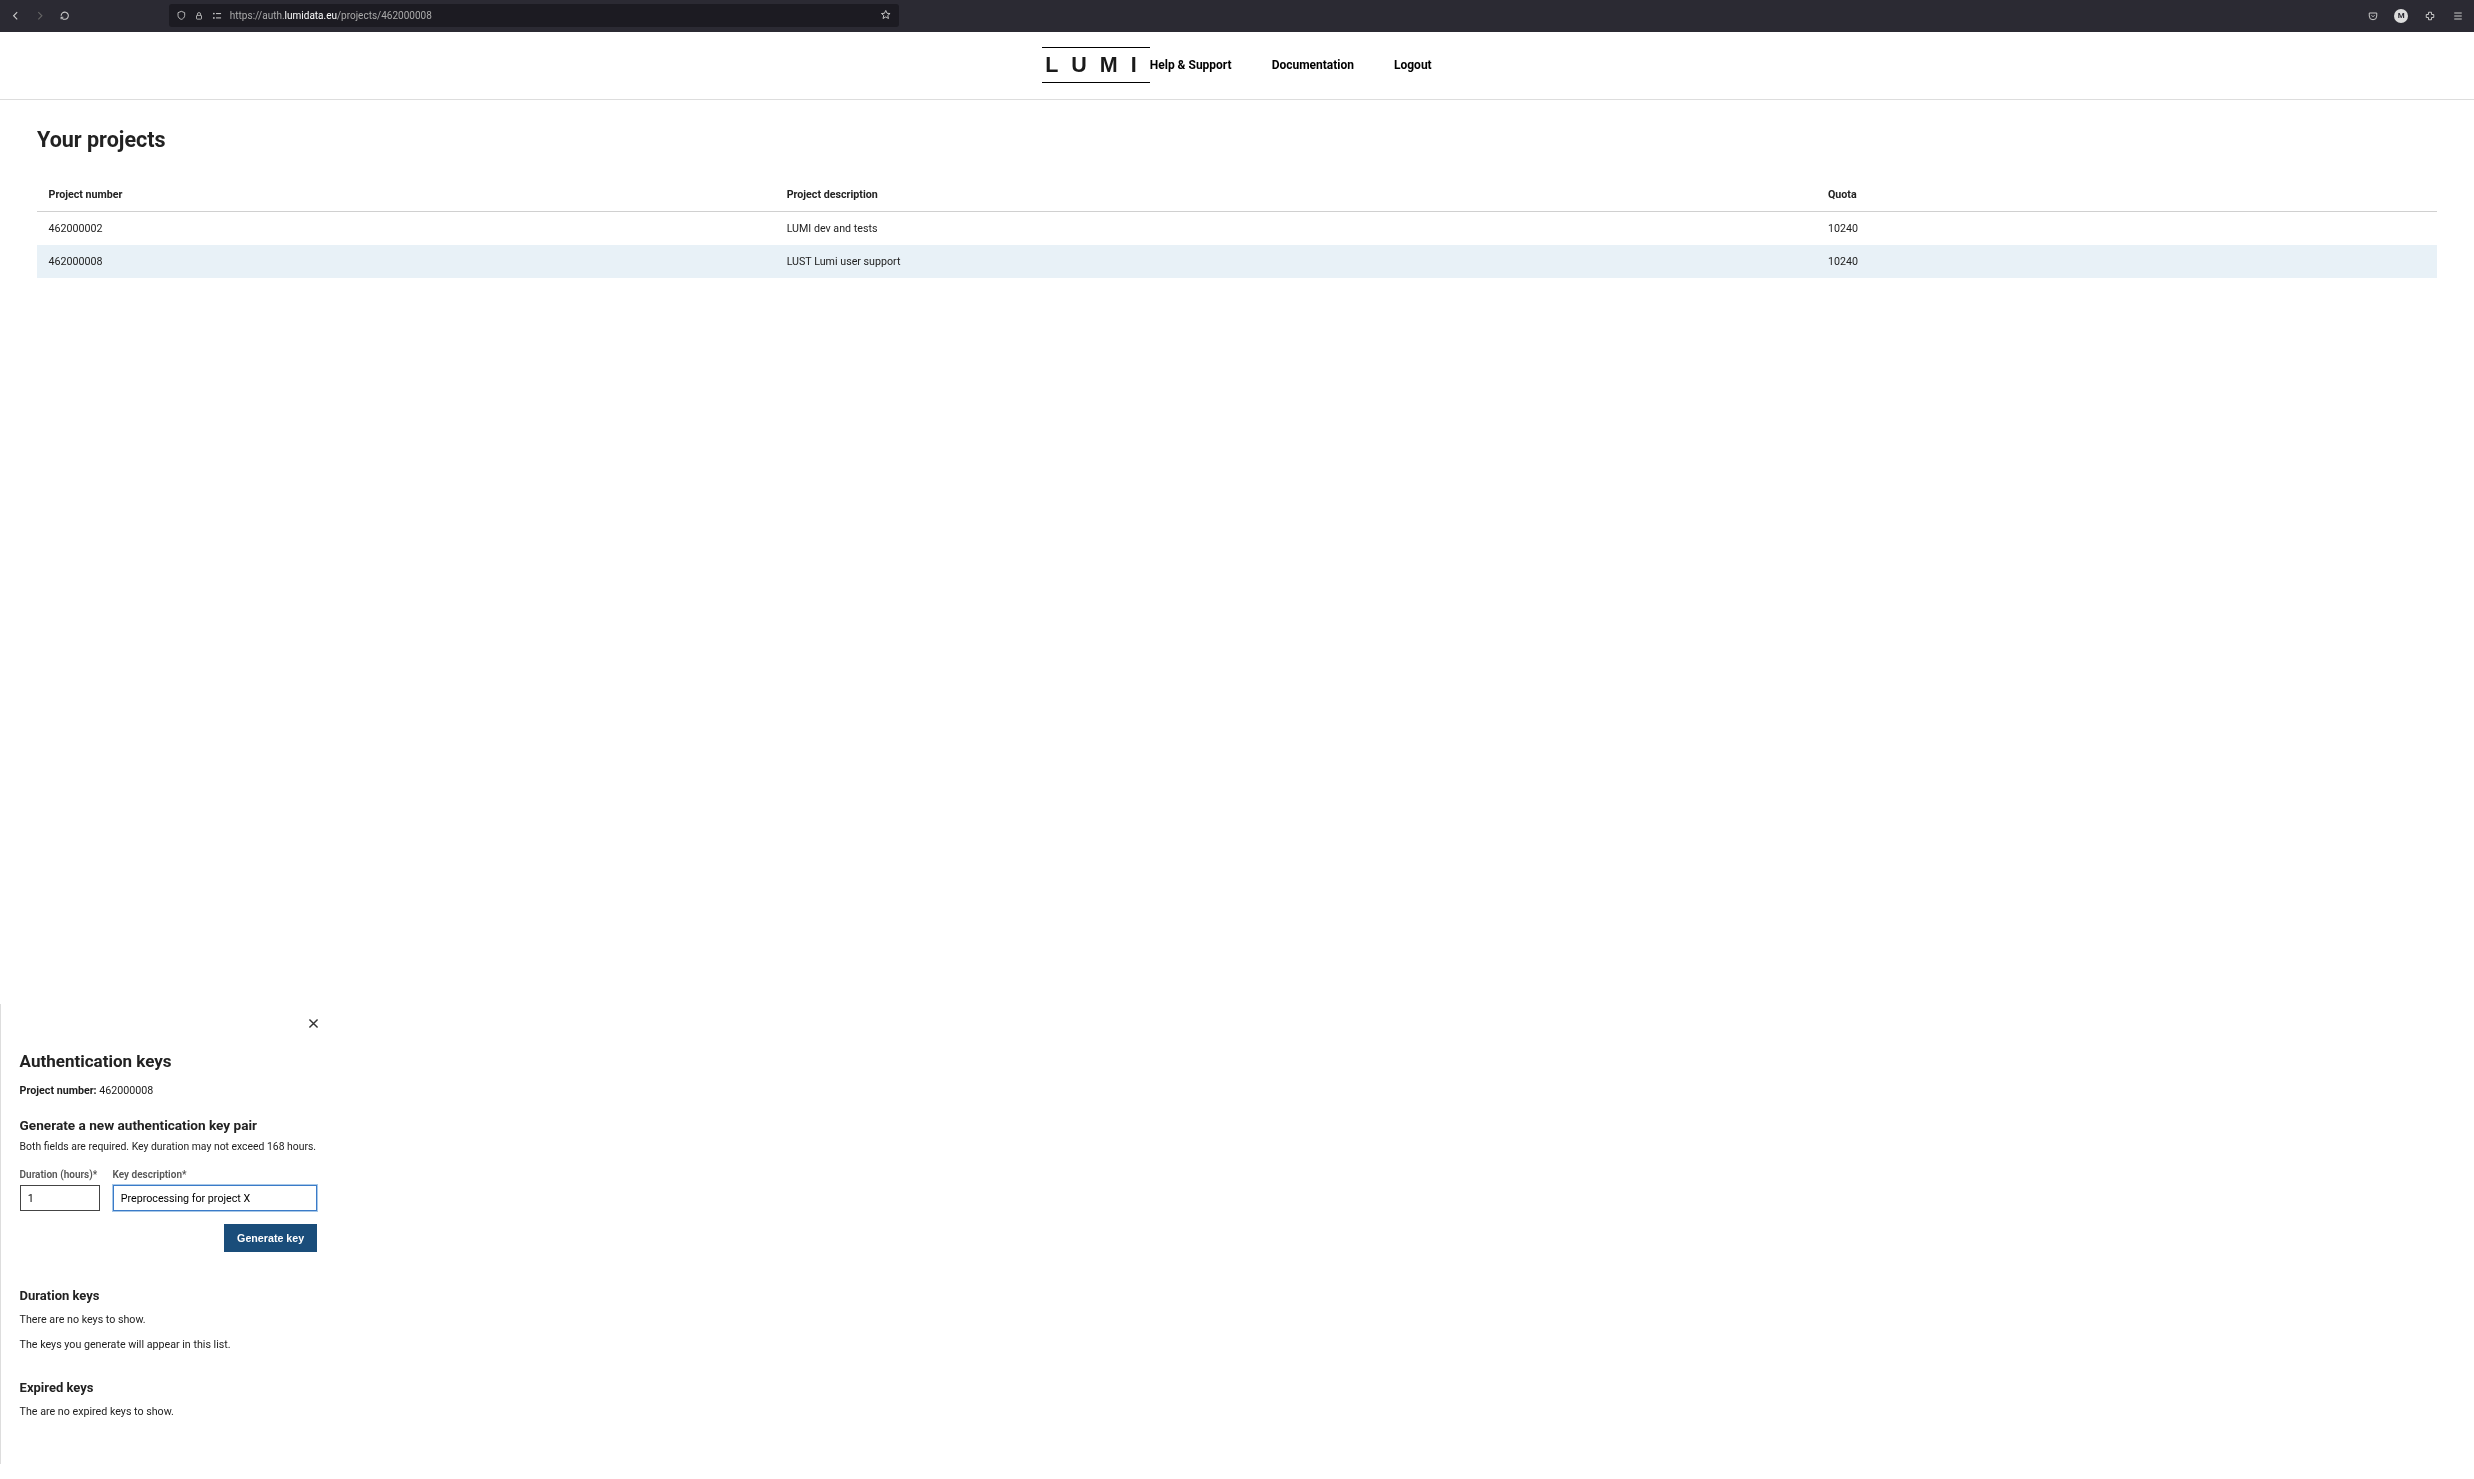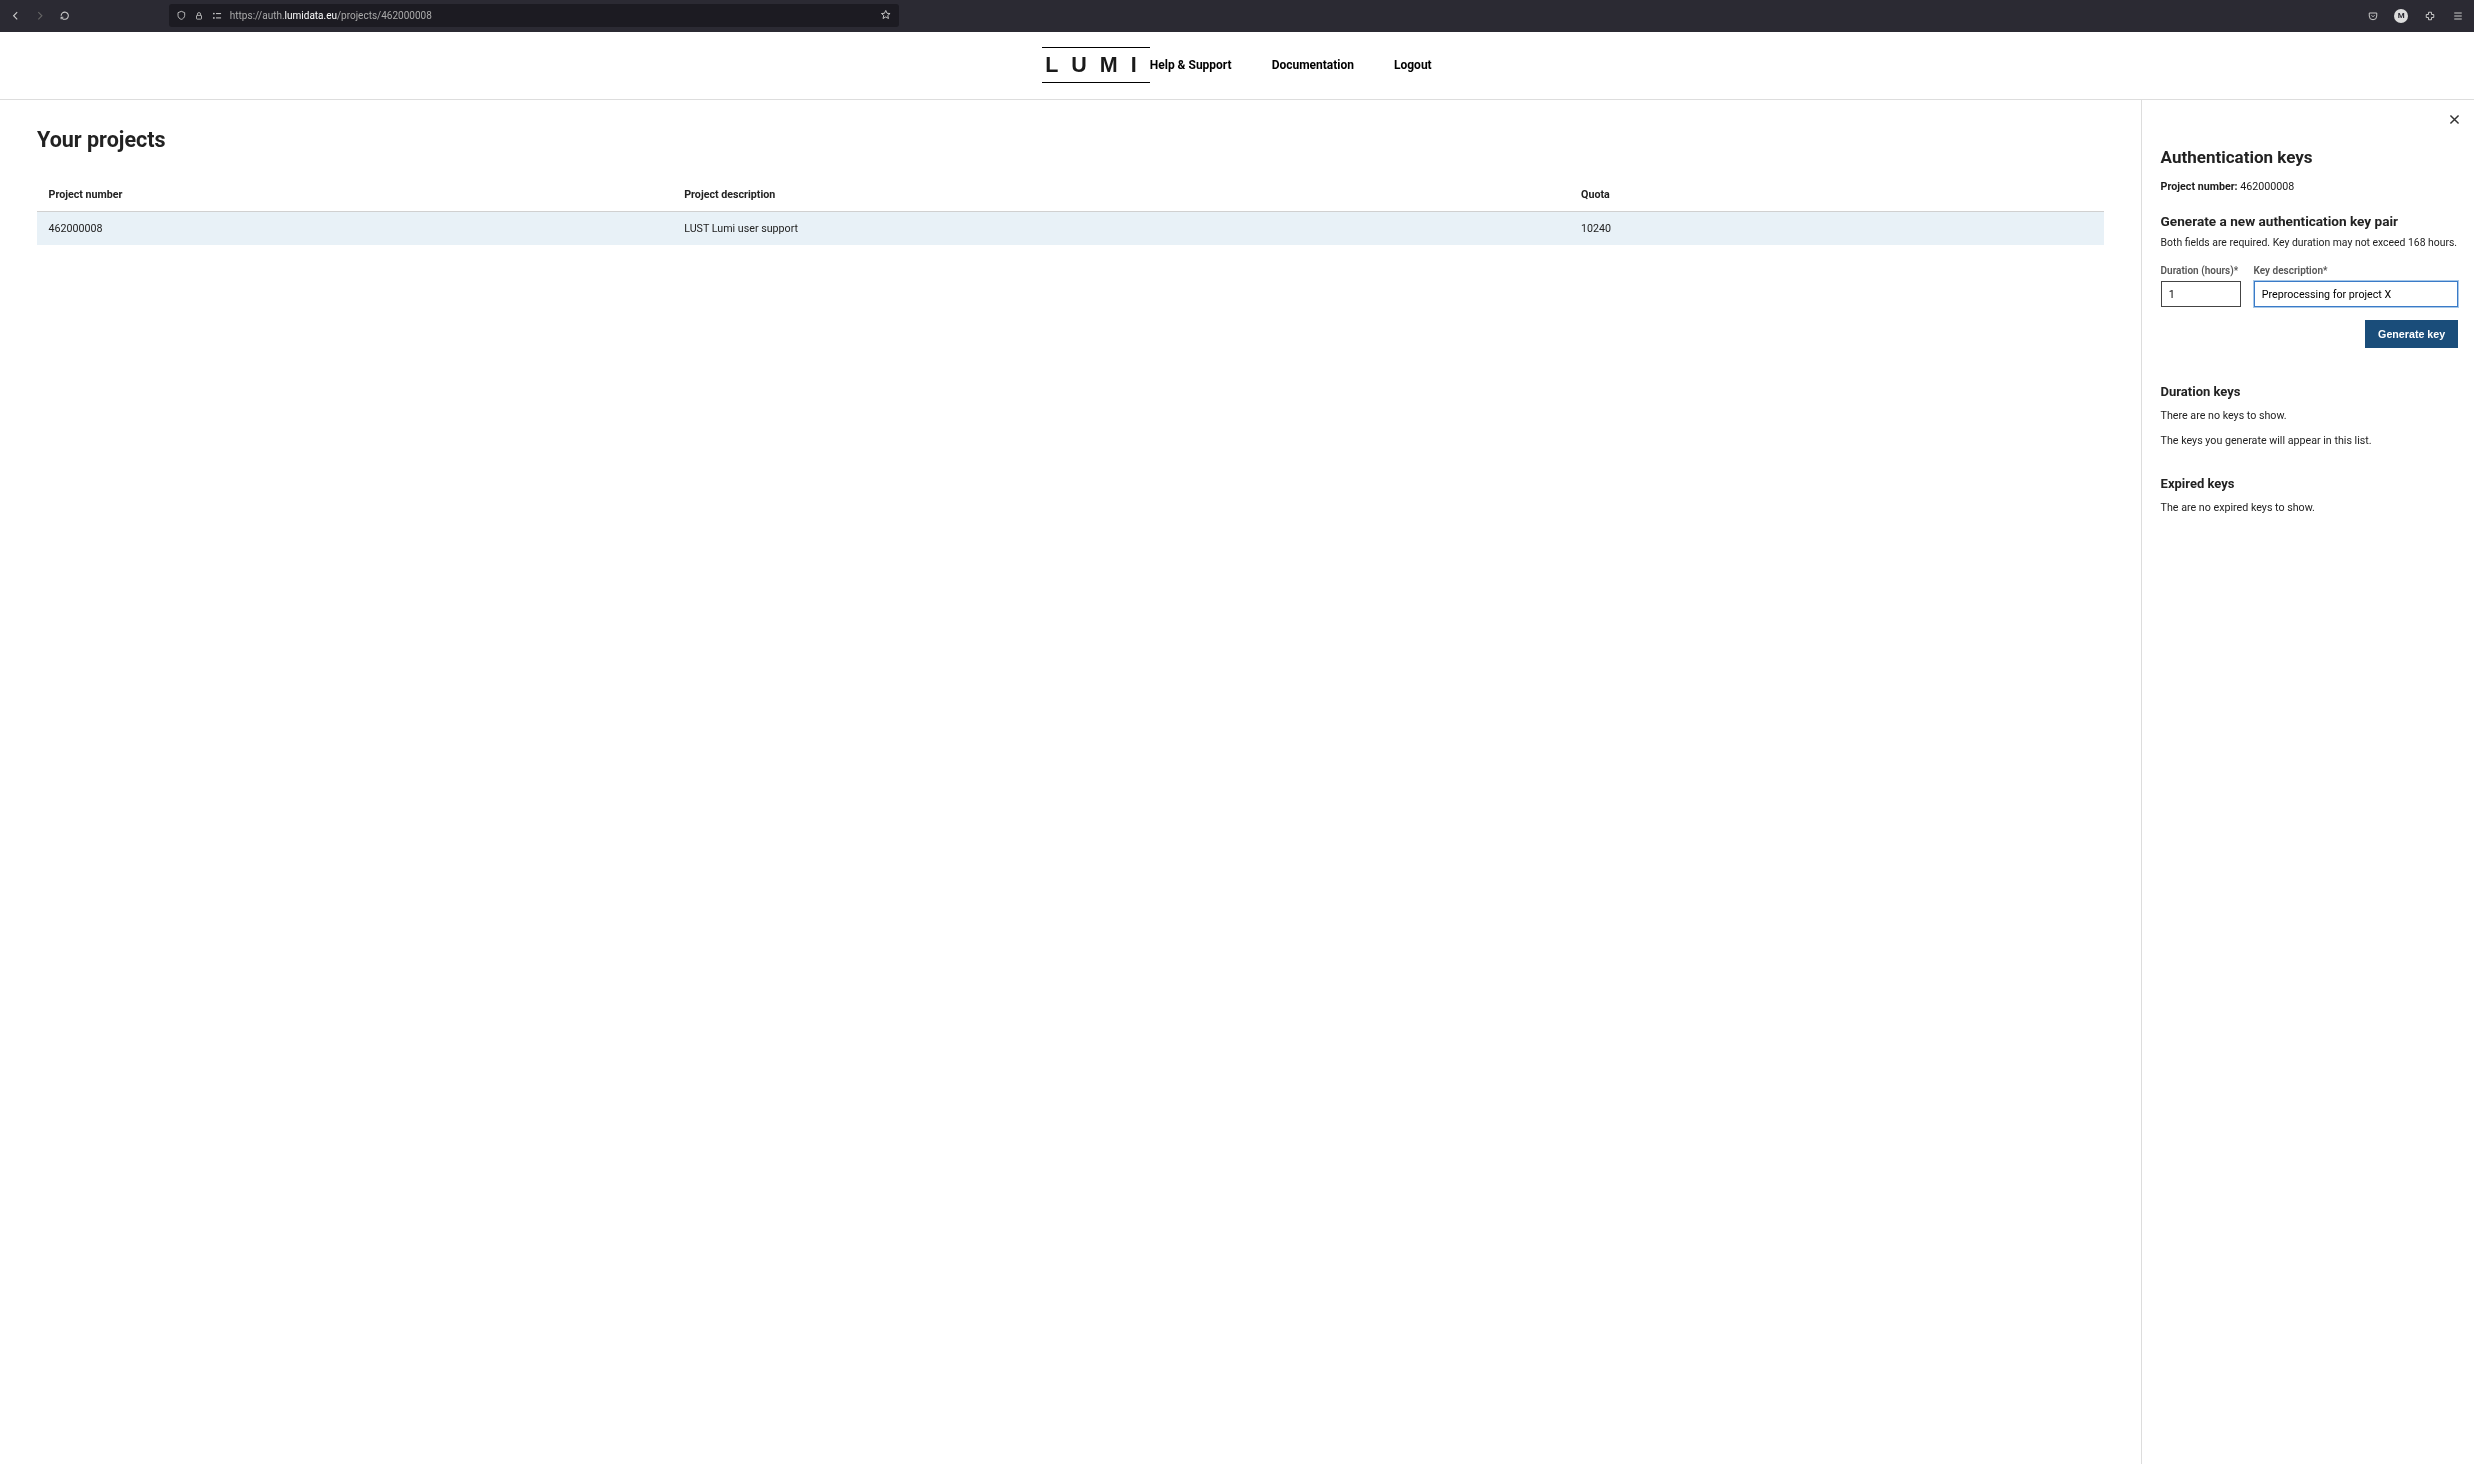--- a/index.html
+++ b/index.html
@@ -19,21 +19,21 @@
     .right-icon { color: #ccc; display: flex; align-items: center; justify-content: center; width: 20px; height: 20px; }
     .avatar-circle { width: 14.3px; height: 14.3px; border-radius: 50%; background: #ddd; color: #2b2a33; display: flex; align-items: center; justify-content: center; font-size: 7.9px; font-weight: bold; }
     
     
     .header { display: flex; align-items: center; justify-content: center; padding: 15.8px 27px; border-bottom: 0.7px solid #ddd; }
     .logo { font-family: "Arial", sans-serif; font-size: 21.5px; font-weight: 600; letter-spacing: 13px; border-top: 1.4px solid #000; border-bottom: 1.4px solid #000; padding: 4.3px 0 4.3px 2.9px; }
     .nav-links { display: flex; gap: 40px; }
     .nav-link { font-size: 12px; font-weight: 700; color: #000; text-decoration: none; cursor: pointer; }
     
     
-    .content { display: flex; min-height: calc(100vh - 115px); }
+    .content { display: flex; min-height: calc(100vh - 115px); flex-direction: column; }
     .main-area { flex: 1; padding: 27px 37px; }
     .main-title { font-size: 21.5px; font-weight: 700; margin-bottom: 26px; color: #222; }
     
     
     .projects-table { width: 100%; border-collapse: collapse; }
     .projects-table th { text-align: left; font-size: 10.7px; font-weight: 700; padding: 10px 11.5px; border-bottom: 0.7px solid #d0d0d0; color: #222; }
     .projects-table th.quota-h, .projects-table td.quota-c { text-align: left; padding-right: 40px; }
     .projects-table td { padding: 10px 11.5px; font-size: 10.7px; color: #222; }
     .projects-table tbody tr { cursor: pointer; }
     .projects-table tbody tr.selected { background: #e8f1f7; }
@@ -147,20 +147,25 @@
     <h1 class="main-title">Your projects</h1>
     <table class="projects-table">
       <thead>
         <tr>
           <th>Project number</th>
           <th>Project description</th>
           <th class="quota-h">Quota</th>
         </tr>
       </thead>
       <tbody id="projects-body">
+          <tr>
+            <td>462000002</td>
+            <td>LUMI dev and tests</td>
+            <td class="quota-c">10240</td>
+          </tr>
           <tr class="selected">
             <td>462000008</td>
             <td>LUST Lumi user support</td>
             <td class="quota-c">10240</td>
           </tr>
         </tbody>
     </table>
   </div>
 
   <div class="side-panel">

